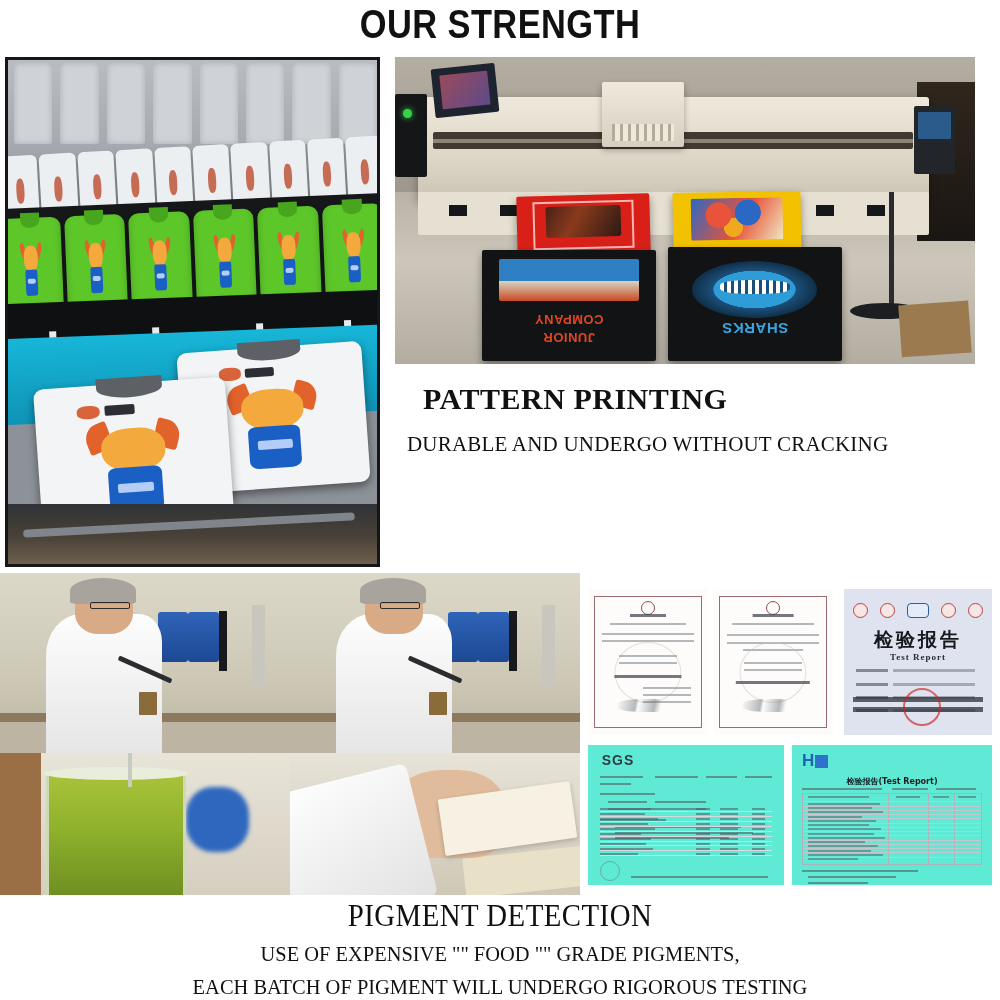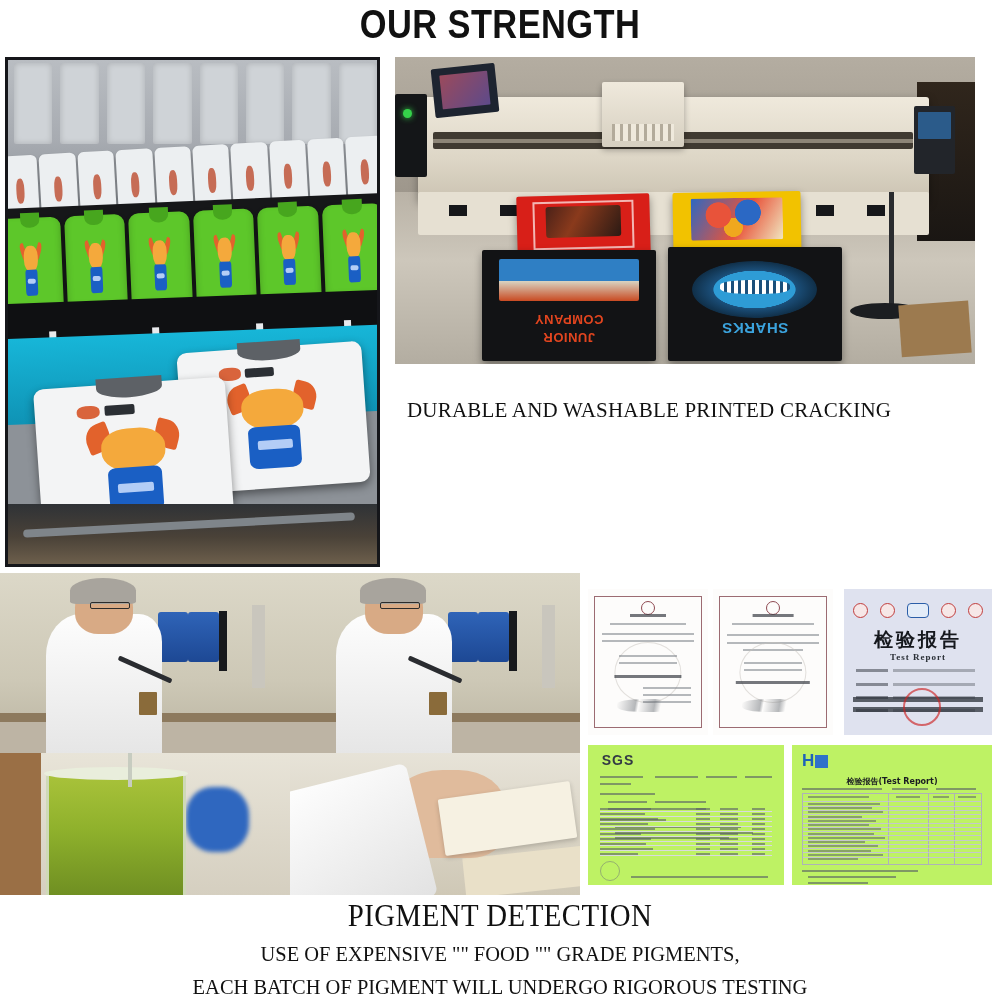--- a/index.html
+++ b/index.html
@@ -436,21 +436,21 @@
   #cert-report .rows .r .v { position: absolute; left: 30%; width: 66%; height: 3px; background: #6b7079; opacity: .5; }
   #cert-report .footer-cn {
     position: absolute; left: 6%; bottom: 6%; width: 88%; height: 20%;
   }
   #cert-report .footer-cn .fl { height: 5px; margin-bottom: 5px; background: #2b3038; opacity: .75; }
   #cert-report .redseal {
     position: absolute; left: 40%; bottom: 6%; width: 38px; height: 38px;
     border: 2px solid #cc2222; border-radius: 50%; opacity: .65;
   }
 
-  .report-page { position: absolute; background: #bef264; }
+  .report-page { position: absolute; background: #5eead4; }
   #sgs-report { left: 8px; top: 172px; width: 196px; height: 140px; }
   #sgs-report .sgs-logo {
     position: absolute; left: 7%; top: 5%;
     font-family: "Liberation Sans", sans-serif;
     font-size: 14px; font-weight: bold; color: #333a44; letter-spacing: 1px;
   }
   .txtline { position: absolute; height: 2px; background: #555b64; opacity: .6; }
   #sgs-report .tbl {
     position: absolute; left: 6%; bottom: 14%; width: 88%; height: 42%;
   }
@@ -658,21 +658,22 @@
     <div class="shark"></div>
     <div class="flip-text l1">SHARKS</div>
   </div>
 
   <div class="stand-pole"></div>
   <div class="stand-base"></div>
   <div class="box-right"></div>
 </div>
 
 <div id="pattern-block">
-  <div class="pattern-line">DURABLE AND WASHABLE PRINTED CRACKING</div>
+  <div id="pattern-heading">PATTERN PRINTING</div>
+  <div class="pattern-line">DURABLE AND UNDERGO WITHOUT CRACKING</div>
 </div>
 
 <div id="bottom-strip">
 
   <div class="lab" id="lab-1">
     <div class="room"></div>
     <div class="bench"></div>
     <div class="machine">
       <div class="blue1"></div>
         <div class="blue2"></div>

